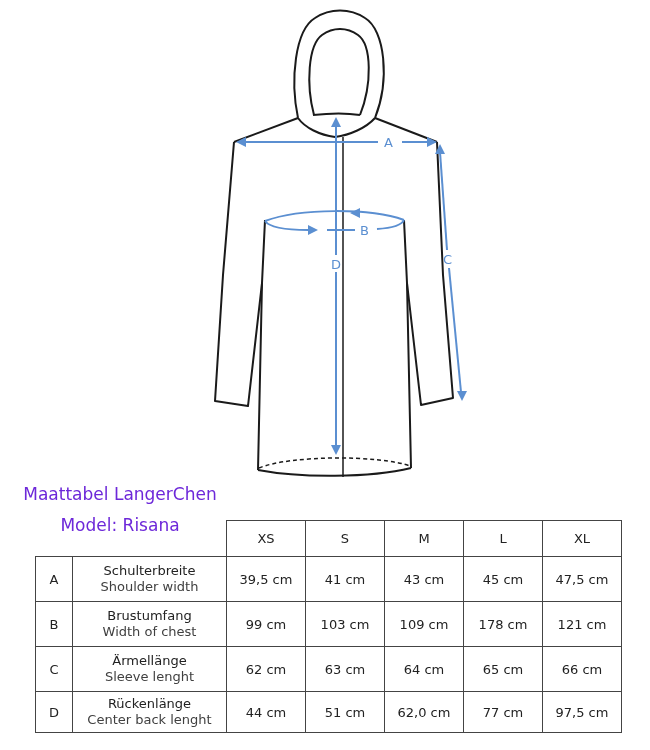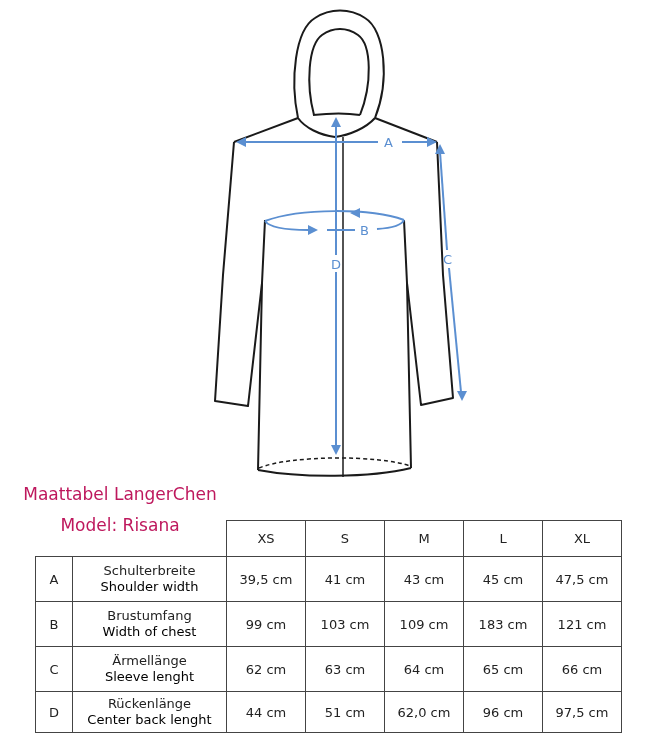--- a/index.html
+++ b/index.html
@@ -1,35 +1,35 @@
 <!DOCTYPE html>
 <html><head>
 <meta charset="utf-8">
 <style>
   html, body { margin:0; padding:0; background:#ffffff; }
   body { width:650px; height:750px; position:relative; overflow:hidden;
          font-family:"DejaVu Sans", sans-serif; }
   .drawing { position:absolute; left:0; top:0; width:650px; height:485px; }
   .title { position:absolute; left:0; width:240px; text-align:center;
-           color:#be185d; font-family:"DejaVu Sans", sans-serif; font-size:17px; line-height:22px; }
+           color:#6d28d9; font-family:"DejaVu Sans", sans-serif; font-size:17px; line-height:22px; }
   .title.l1 { top:483px; }
   .title.l2 { top:514px; }
   table.sizes { position:absolute; left:35px; top:520px; border-collapse:collapse; }
   table.sizes td { border:1.5px solid #444; padding:0; text-align:center; vertical-align:middle;
                    font-family:"DejaVu Sans", sans-serif; font-size:13px; color:#222; }
   table.sizes td.blank { border:none; border-bottom:1.5px solid #444; border-right:1.5px solid #444; }
   table.sizes td.blank.first { border-right:none; }
   td.letter { width:36px; }
   td.label { width:153px; text-align:left; padding-left:7px; }
   td.val { width:78px; }
   tr.head td { height:35px;text-align:center; }
   tr.row td { height:44px; }
   tr.row.last td { height:40px; }
   .de { display:block; color:#222; line-height:16px;text-align:center; }
-  .en { display:block; color:#000000; line-height:16px; }
+  .en { display:block; color:#404040; line-height:16px; }
 </style>
 </head>
 <body>
 
 <svg class="drawing" viewBox="0 0 650 485" xmlns="http://www.w3.org/2000/svg">
   <g fill="none" stroke="#1a1a1a" stroke-width="2" stroke-linejoin="round">
 
     <path d="M298,118 C290,80 295,30 315,18 C330,8 350,8 365,18 C385,30 390,80 375,118"></path>
 
     <path d="M314,115 C306,85 308,45 322,35 C333,27 347,27 358,35 C372,45 372,85 360,115"></path>
@@ -116,21 +116,21 @@
   </tr>
   <tr class="row">
     <td class="letter">B</td>
     <td class="label">
       <span class="de">Brustumfang</span>
       <span class="en">Width of chest</span>
     </td>
     <td class="val">99 cm</td>
     <td class="val">103 cm</td>
     <td class="val">109 cm</td>
-    <td class="val">183 cm</td>
+    <td class="val">178 cm</td>
     <td class="val">121 cm</td>
   </tr>
   <tr class="row">
     <td class="letter">C</td>
     <td class="label">
       <span class="de">Ärmellänge</span>
       <span class="en">Sleeve lenght</span>
     </td>
     <td class="val">62 cm</td>
     <td class="val">63 cm</td>
@@ -140,17 +140,17 @@
   </tr>
   <tr class="row last">
     <td class="letter">D</td>
     <td class="label">
       <span class="de">Rückenlänge</span>
       <span class="en">Center back lenght</span>
     </td>
     <td class="val">44 cm</td>
     <td class="val">51 cm</td>
     <td class="val">62,0 cm</td>
-    <td class="val">96 cm</td>
+    <td class="val">77 cm</td>
     <td class="val">97,5 cm</td>
   </tr>
 </tbody>
   </table>
 
 </body></html>

